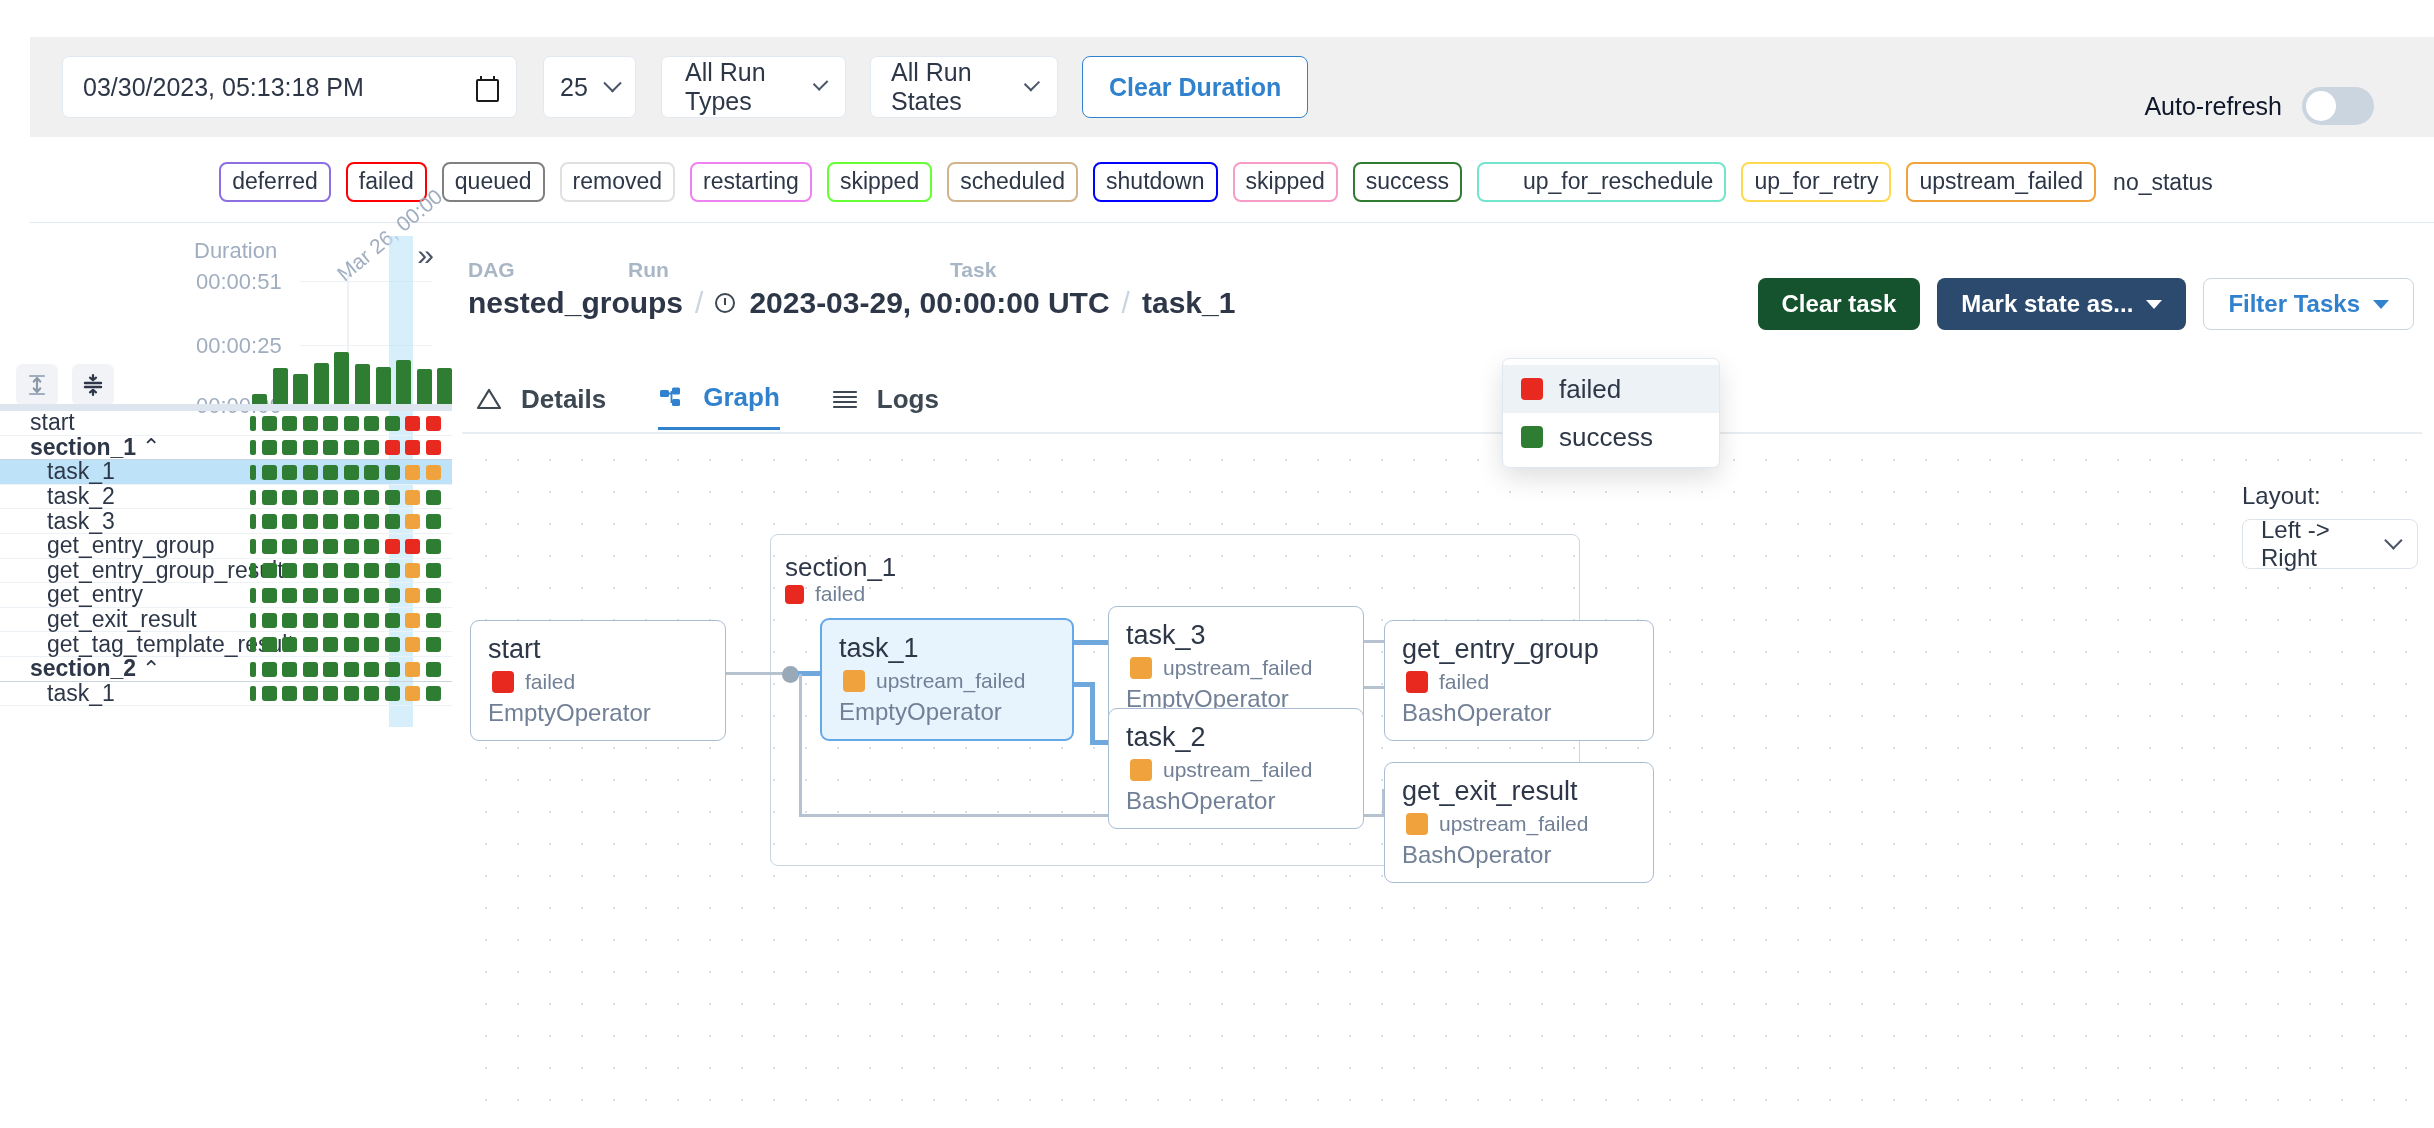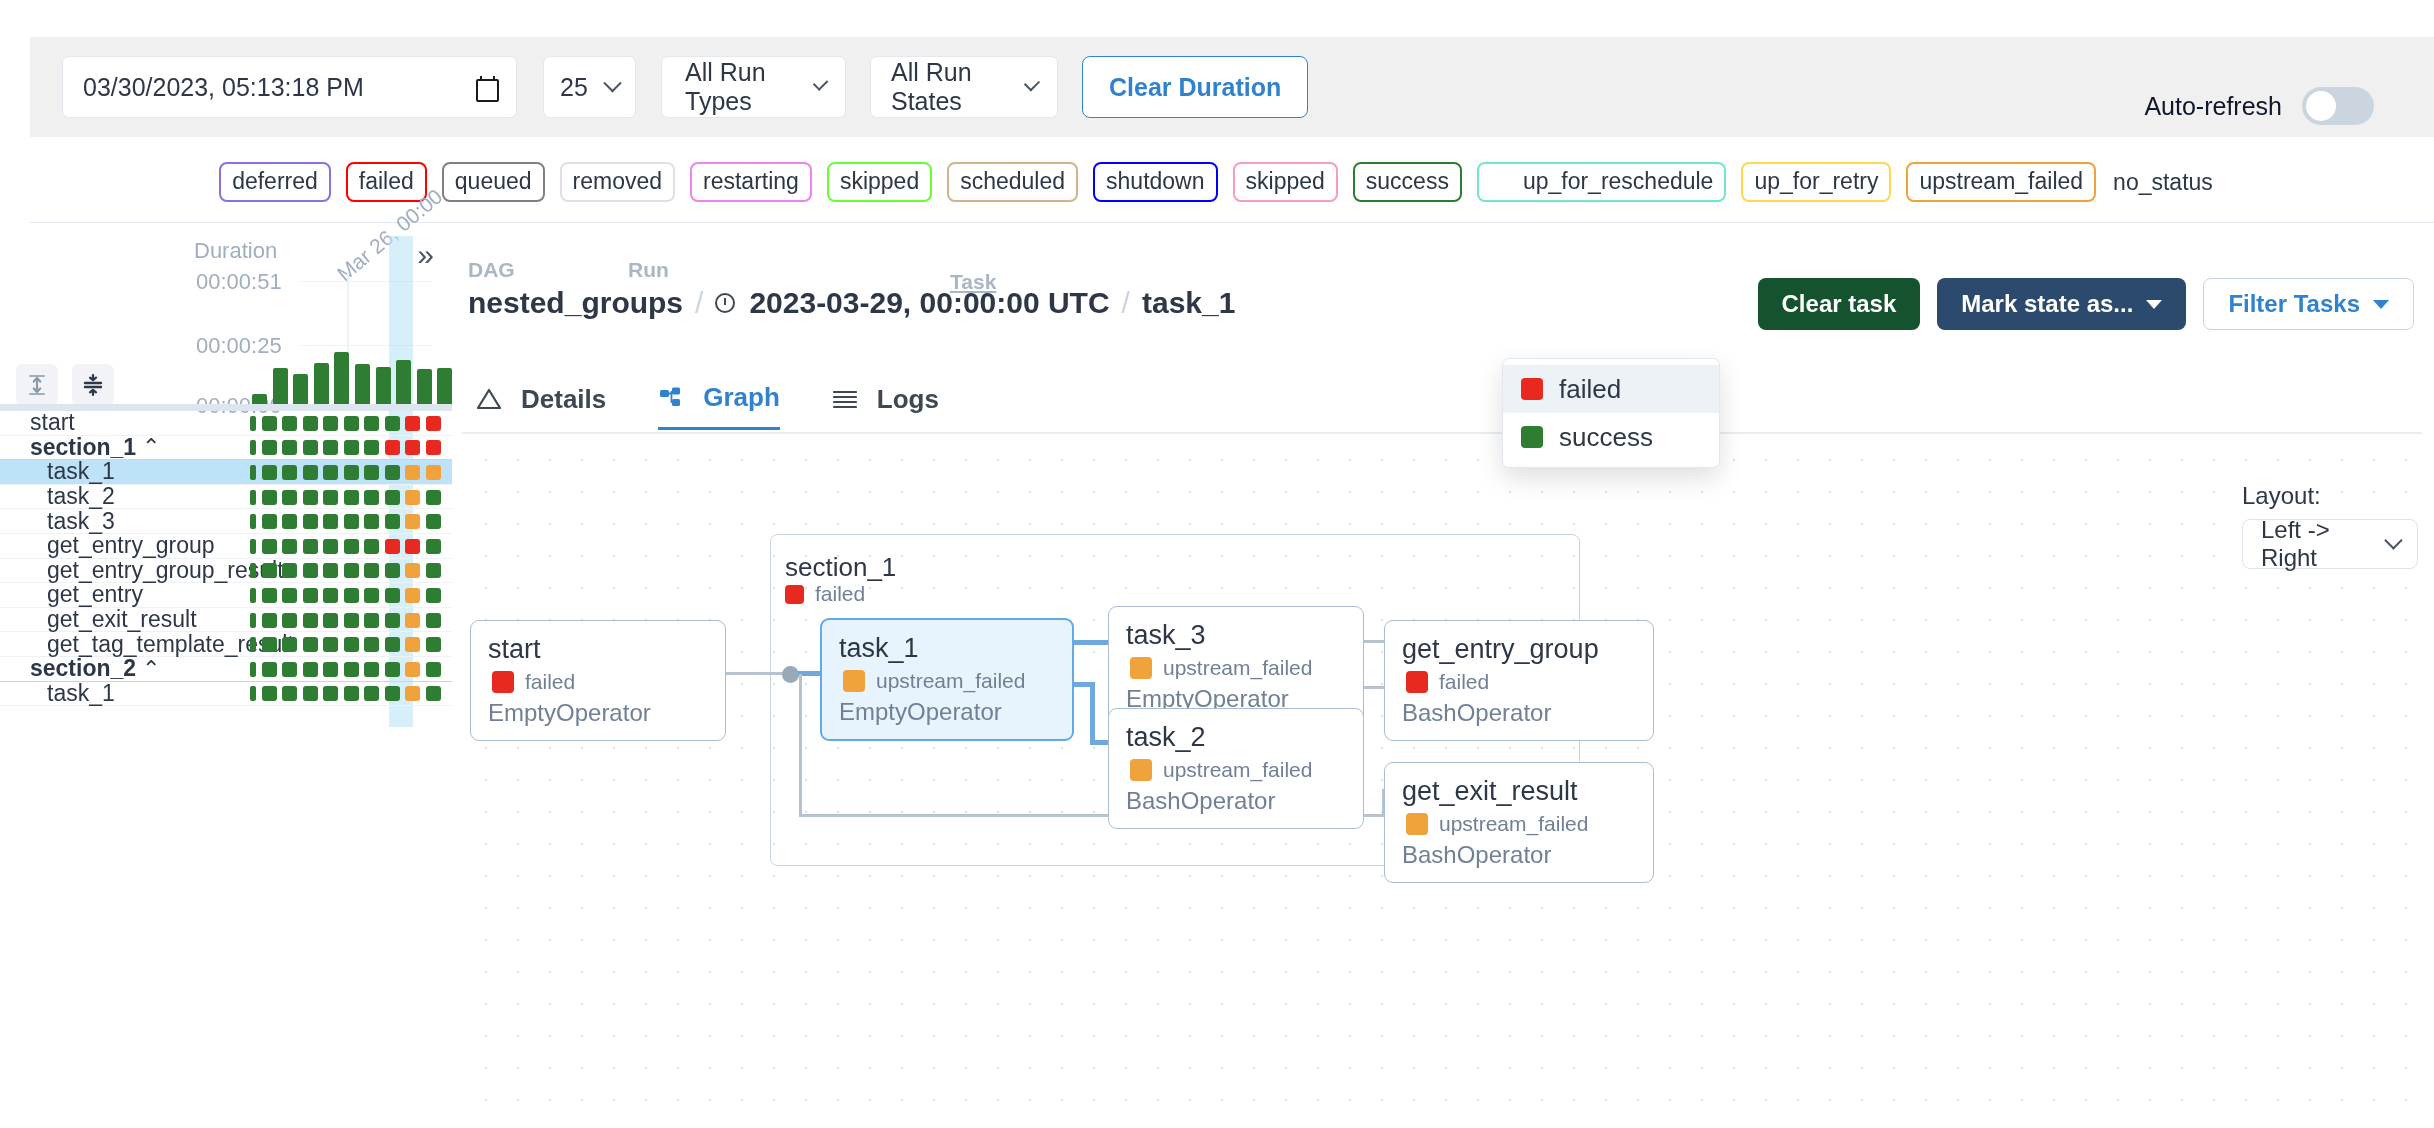--- a/index.html
+++ b/index.html
@@ -100,21 +100,21 @@
   .crumbs { position:absolute; left:16px; top:28px; }
   .crumb-cap { font-size:21px; color:#a9b6c6; font-weight:bold; }
   .crumb-line { display:flex; align-items:center; gap:12px; margin-top:2px; }
   .crumb-val { font-size:30px; font-weight:bold; color:#2d3748; white-space:nowrap; }
   .crumb-sep { font-size:30px; color:#cbd5e0; }
   .clock-ic { display:inline-block; width:20px; height:20px; border:2.3px solid #3d4852; border-radius:50%; position:relative; margin-right:2px; }
   .clock-ic::after { content:""; position:absolute; left:7px; top:3px; width:2px; height:7px; background:#3d4852; }
 
   .cap-dag { position:absolute; left:16px; top:0; }
   .cap-run { position:absolute; left:166px; top:0; }
-  .cap-task { position:absolute; left:486px; top:12px;text-decoration:underline; }
+  .cap-task { position:absolute; left:486px; top:0; }
 
   .actions { position:absolute; right:20px; top:48px; display:flex; gap:17px; }
   .btn { border-radius:8px; font-size:24px; font-weight:bold; height:52px; padding:0 24px; display:flex; align-items:center; gap:13px; cursor:pointer; }
   .btn-clear { background:#14532d; color:#fff; }
   .btn-mark { background:#2c4a6e; color:#fff; }
   .btn-filter { background:#fff; border:1.5px solid #cbd5e0; color:#3182ce; }
   .caret { width:0;height:0;border-left:8px solid transparent;border-right:8px solid transparent;border-top:9px solid currentColor; }
 
   .dropdown {
     position:absolute; left:1502px; top:358px; width:218px;

